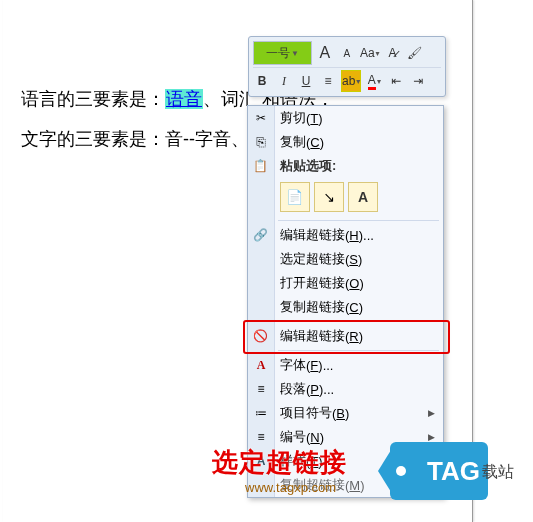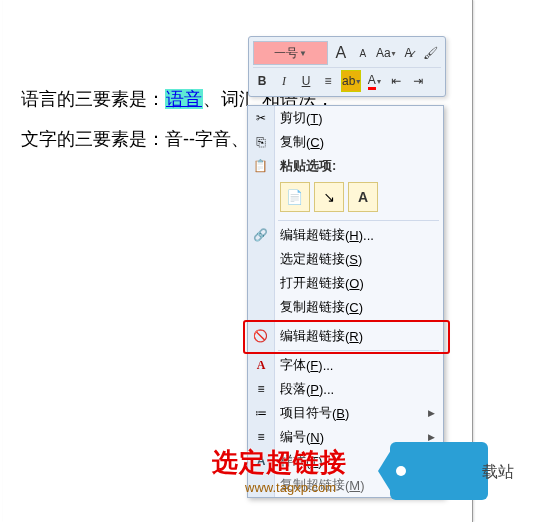--- a/index.html
+++ b/index.html
@@ -61,22 +61,22 @@
     min-width: 18px;
     height: 20px;
     font-size: 12px;
     color: #333;
     cursor: pointer;
   }
   .tb-btn.big { font-size: 16px; }
   .tb-select {
     font-size: 12px;
     border: 1px solid #b8c4d6;
-    background: #fca5a5;
-    padding: 1px 20px;
+    background: #84cc16;
+    padding: 1px 12px;
     white-space: nowrap;
   }
   .dd { font-size: 8px; color: #555; margin-left:1px; }
 
   
   .context-menu {
     position: absolute;
     top: 105px;
     left: 247px;
     width: 195px;
@@ -327,14 +327,15 @@
   </div>
 </div>
 
 <div class="highlight-box"></div>
 
 <div class="watermark1">选定超链接</div>
 <div class="watermark-sub">www.tagxp.com</div>
 <div class="tag-badge">
   <div class="cut"></div>
   <div class="hole"></div>
+  <span>TAG</span>
 </div>
 <div class="side-text">载站</div>
 
 </body></html>

